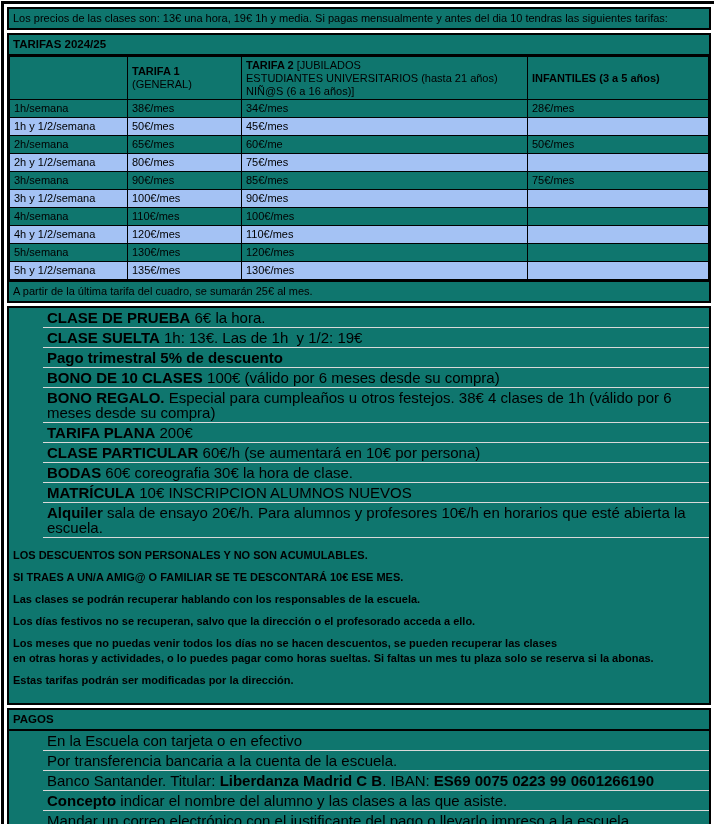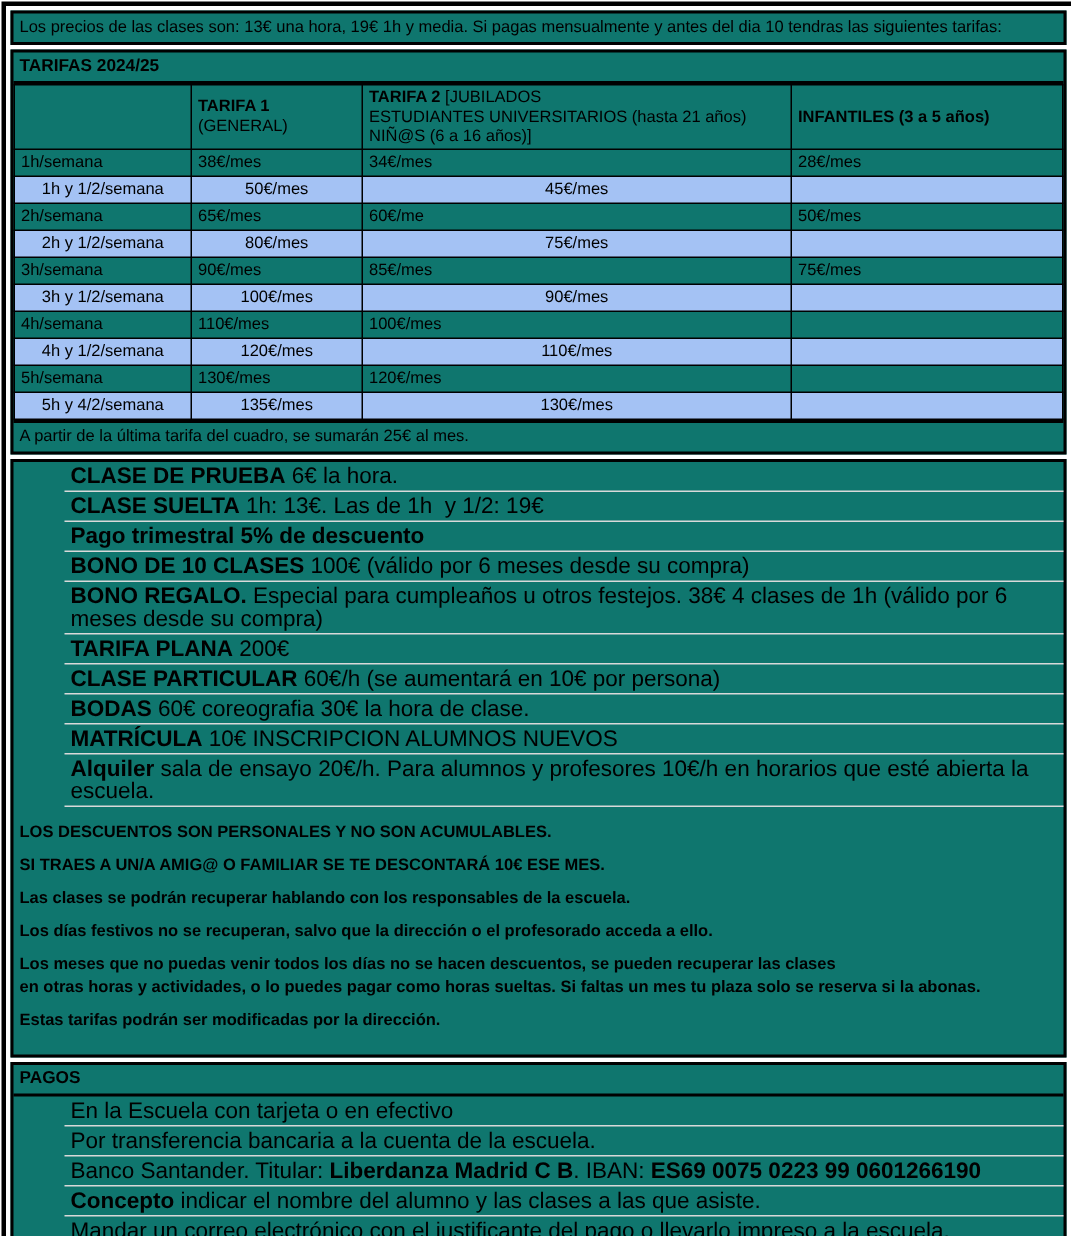--- a/index.html
+++ b/index.html
@@ -16,21 +16,21 @@
   
   .intro{padding:2px 4px;font-size:11px;line-height:15px;}
   
   .box-title{font-weight:bold;font-size:11.5px;line-height:15px;padding:2px 4px;border-bottom:2px solid #000;}
   table.tarifas{width:100%;border-collapse:collapse;table-layout:fixed;font-size:11px;}
   table.tarifas th, table.tarifas td{
     border:1px solid #000;padding:1px 4px;text-align:left;vertical-align:middle;
     font-weight:normal;line-height:13px;height:15px;overflow:hidden;white-space:nowrap;
   }
   table.tarifas thead th{height:40px;white-space:normal;line-height:13px;}
-  table.tarifas tr.hl td{background:#a4c2f4;text-align:center;}
+  table.tarifas tr.hl td{background:#a4c2f4;}
   .box-footer{border-top:2px solid #000;padding:2px 4px;font-size:11px;line-height:15px;}
   
   .line-row{padding:2px 4px;border-bottom:1px solid #d9d9d9;font-size:15px;line-height:15px;white-space:pre-wrap;margin-left:34px;}
   .line-row b{white-space:pre-wrap;}
   
   .notes{padding:3px 4px 8px 4px;}
   .note{font-weight:bold;font-size:11px;line-height:15px;margin:7px 0;white-space:pre-line;}
   
   .pagos-box{flex:1;display:flex;flex-direction:column;margin-bottom:0;}
 </style>
@@ -113,21 +113,21 @@
             <td>110€/mes</td>
             <td></td>
           </tr>
           <tr>
             <td>5h/semana</td>
             <td>130€/mes</td>
             <td>120€/mes</td>
             <td></td>
           </tr>
           <tr class="hl">
-            <td>5h y 4/2/semana</td>
+            <td>5h y 1/2/semana</td>
             <td>135€/mes</td>
             <td>130€/mes</td>
             <td></td>
           </tr>
         </tbody>
     </table>
     <div class="box-footer">A partir de la última tarifa del cuadro, se sumarán 25€ al mes.</div>
   </div>
 
   <div class="box">

